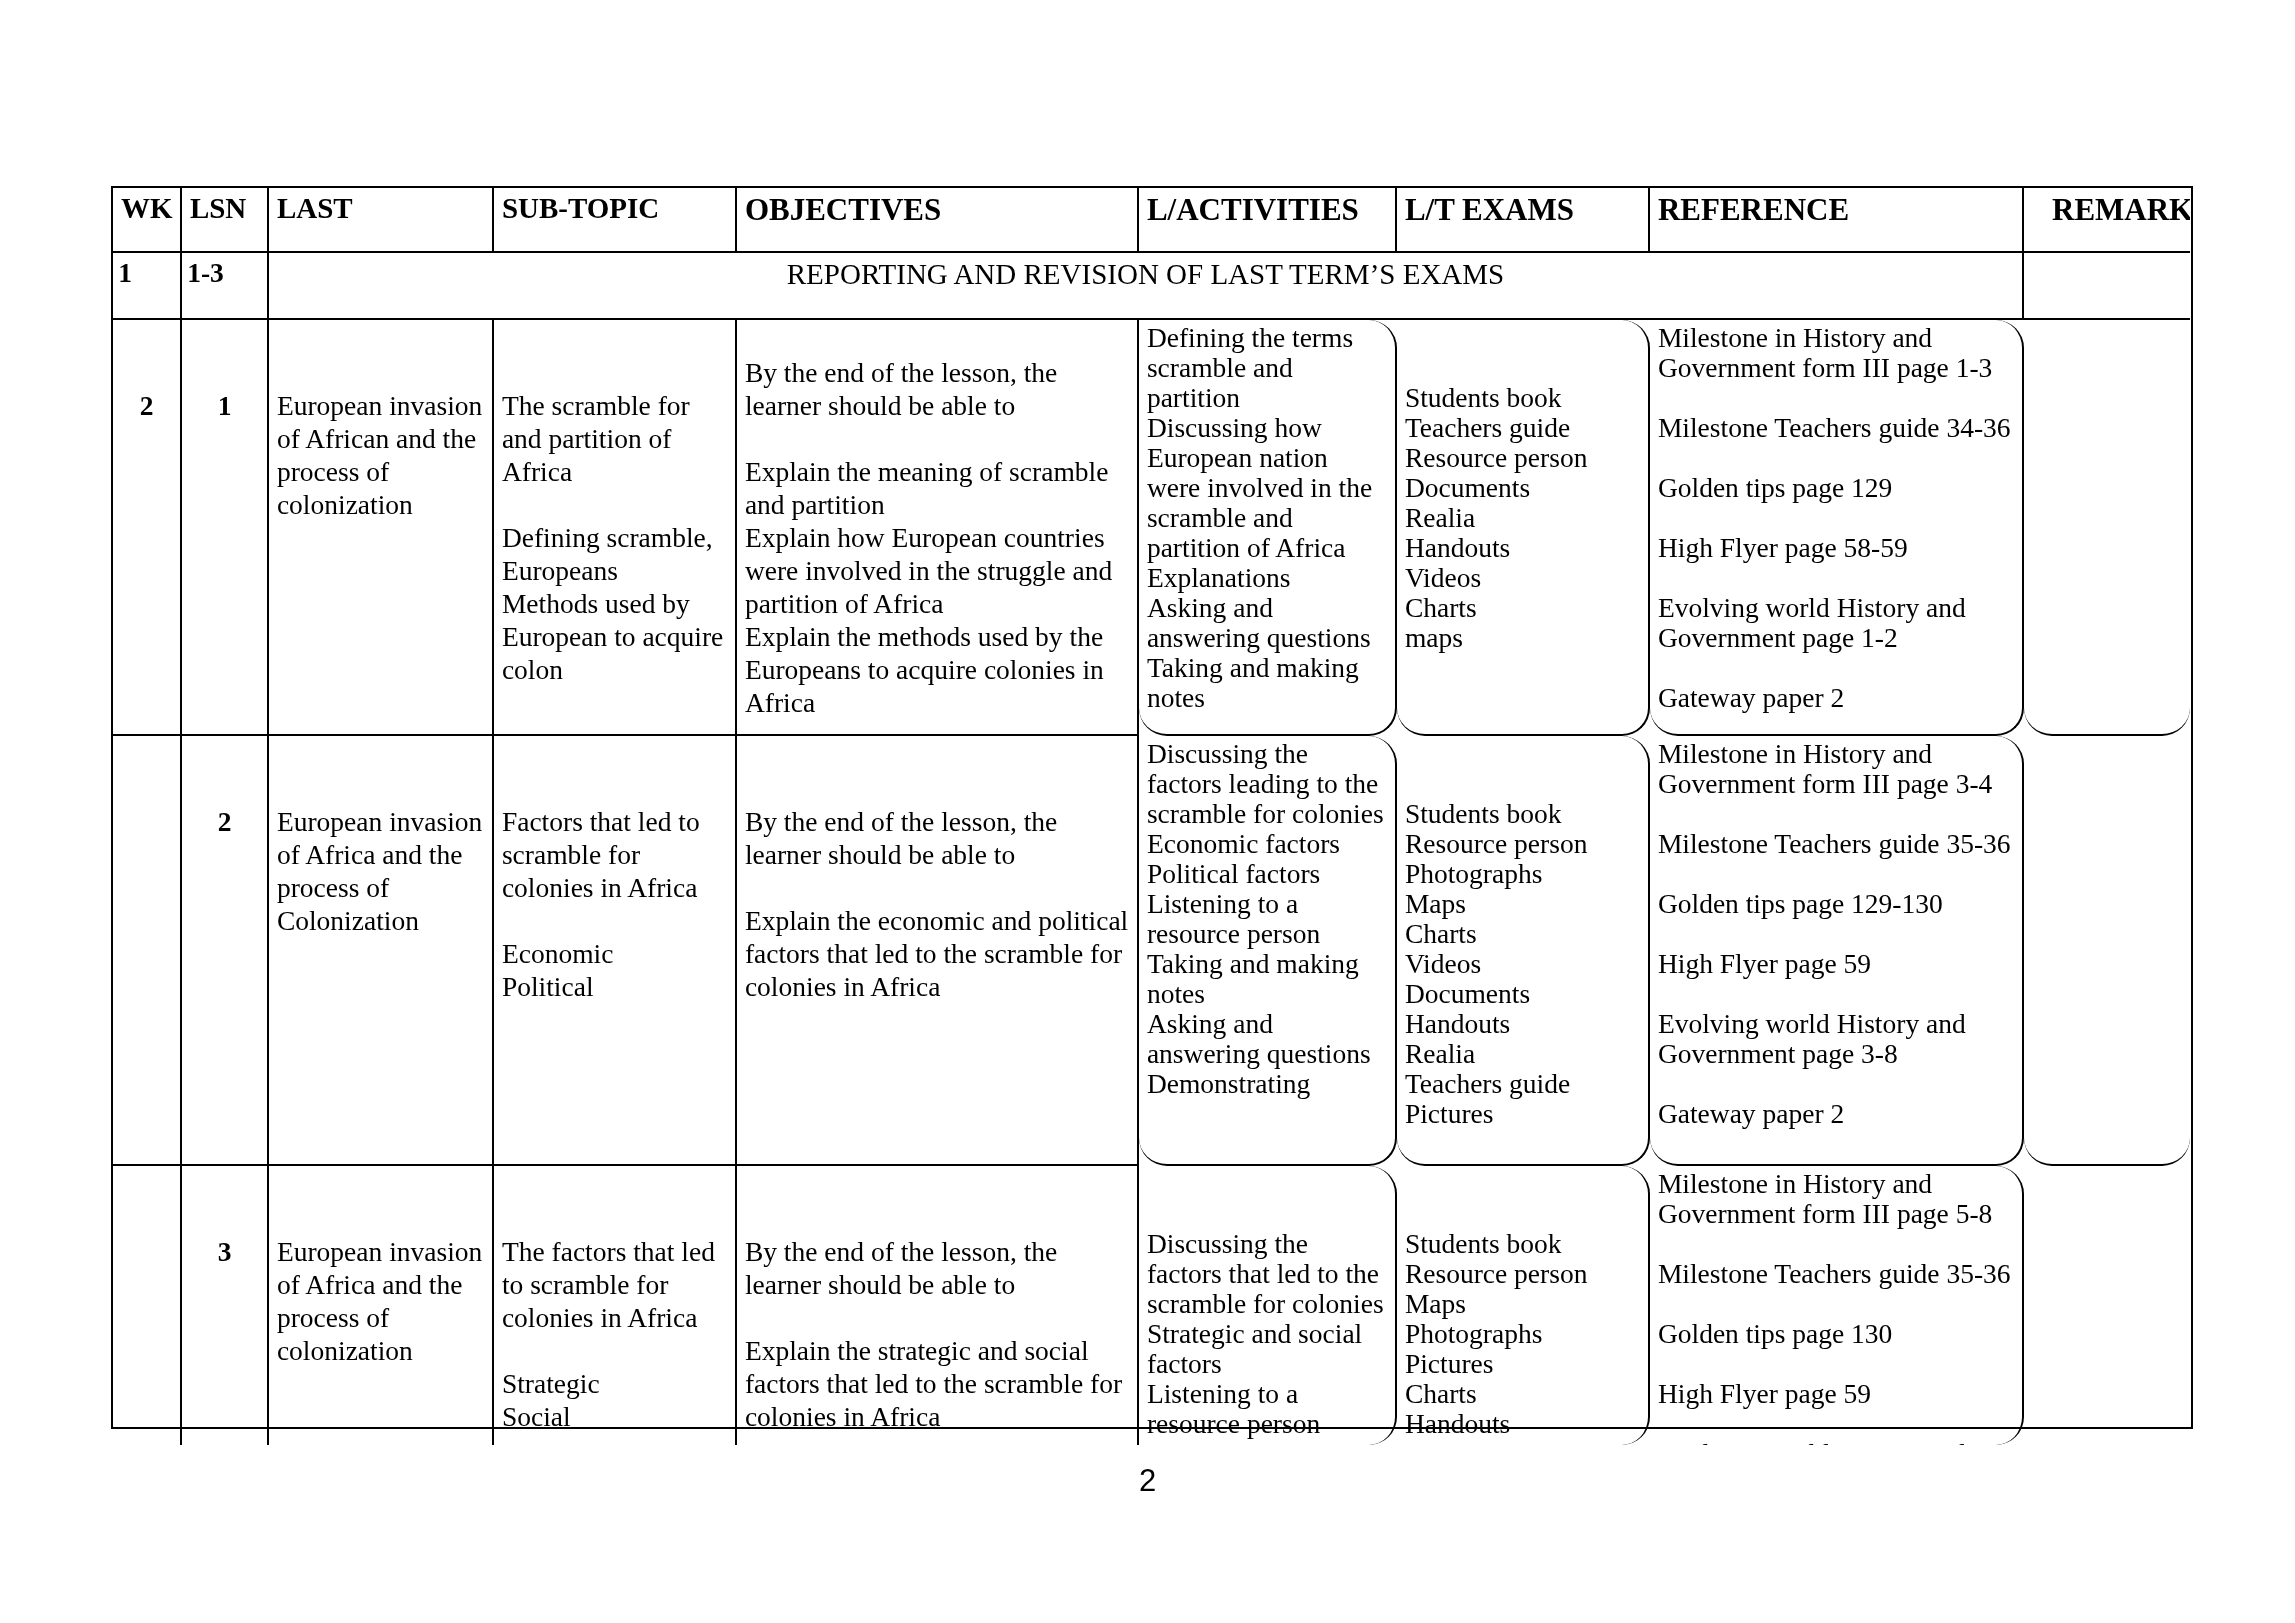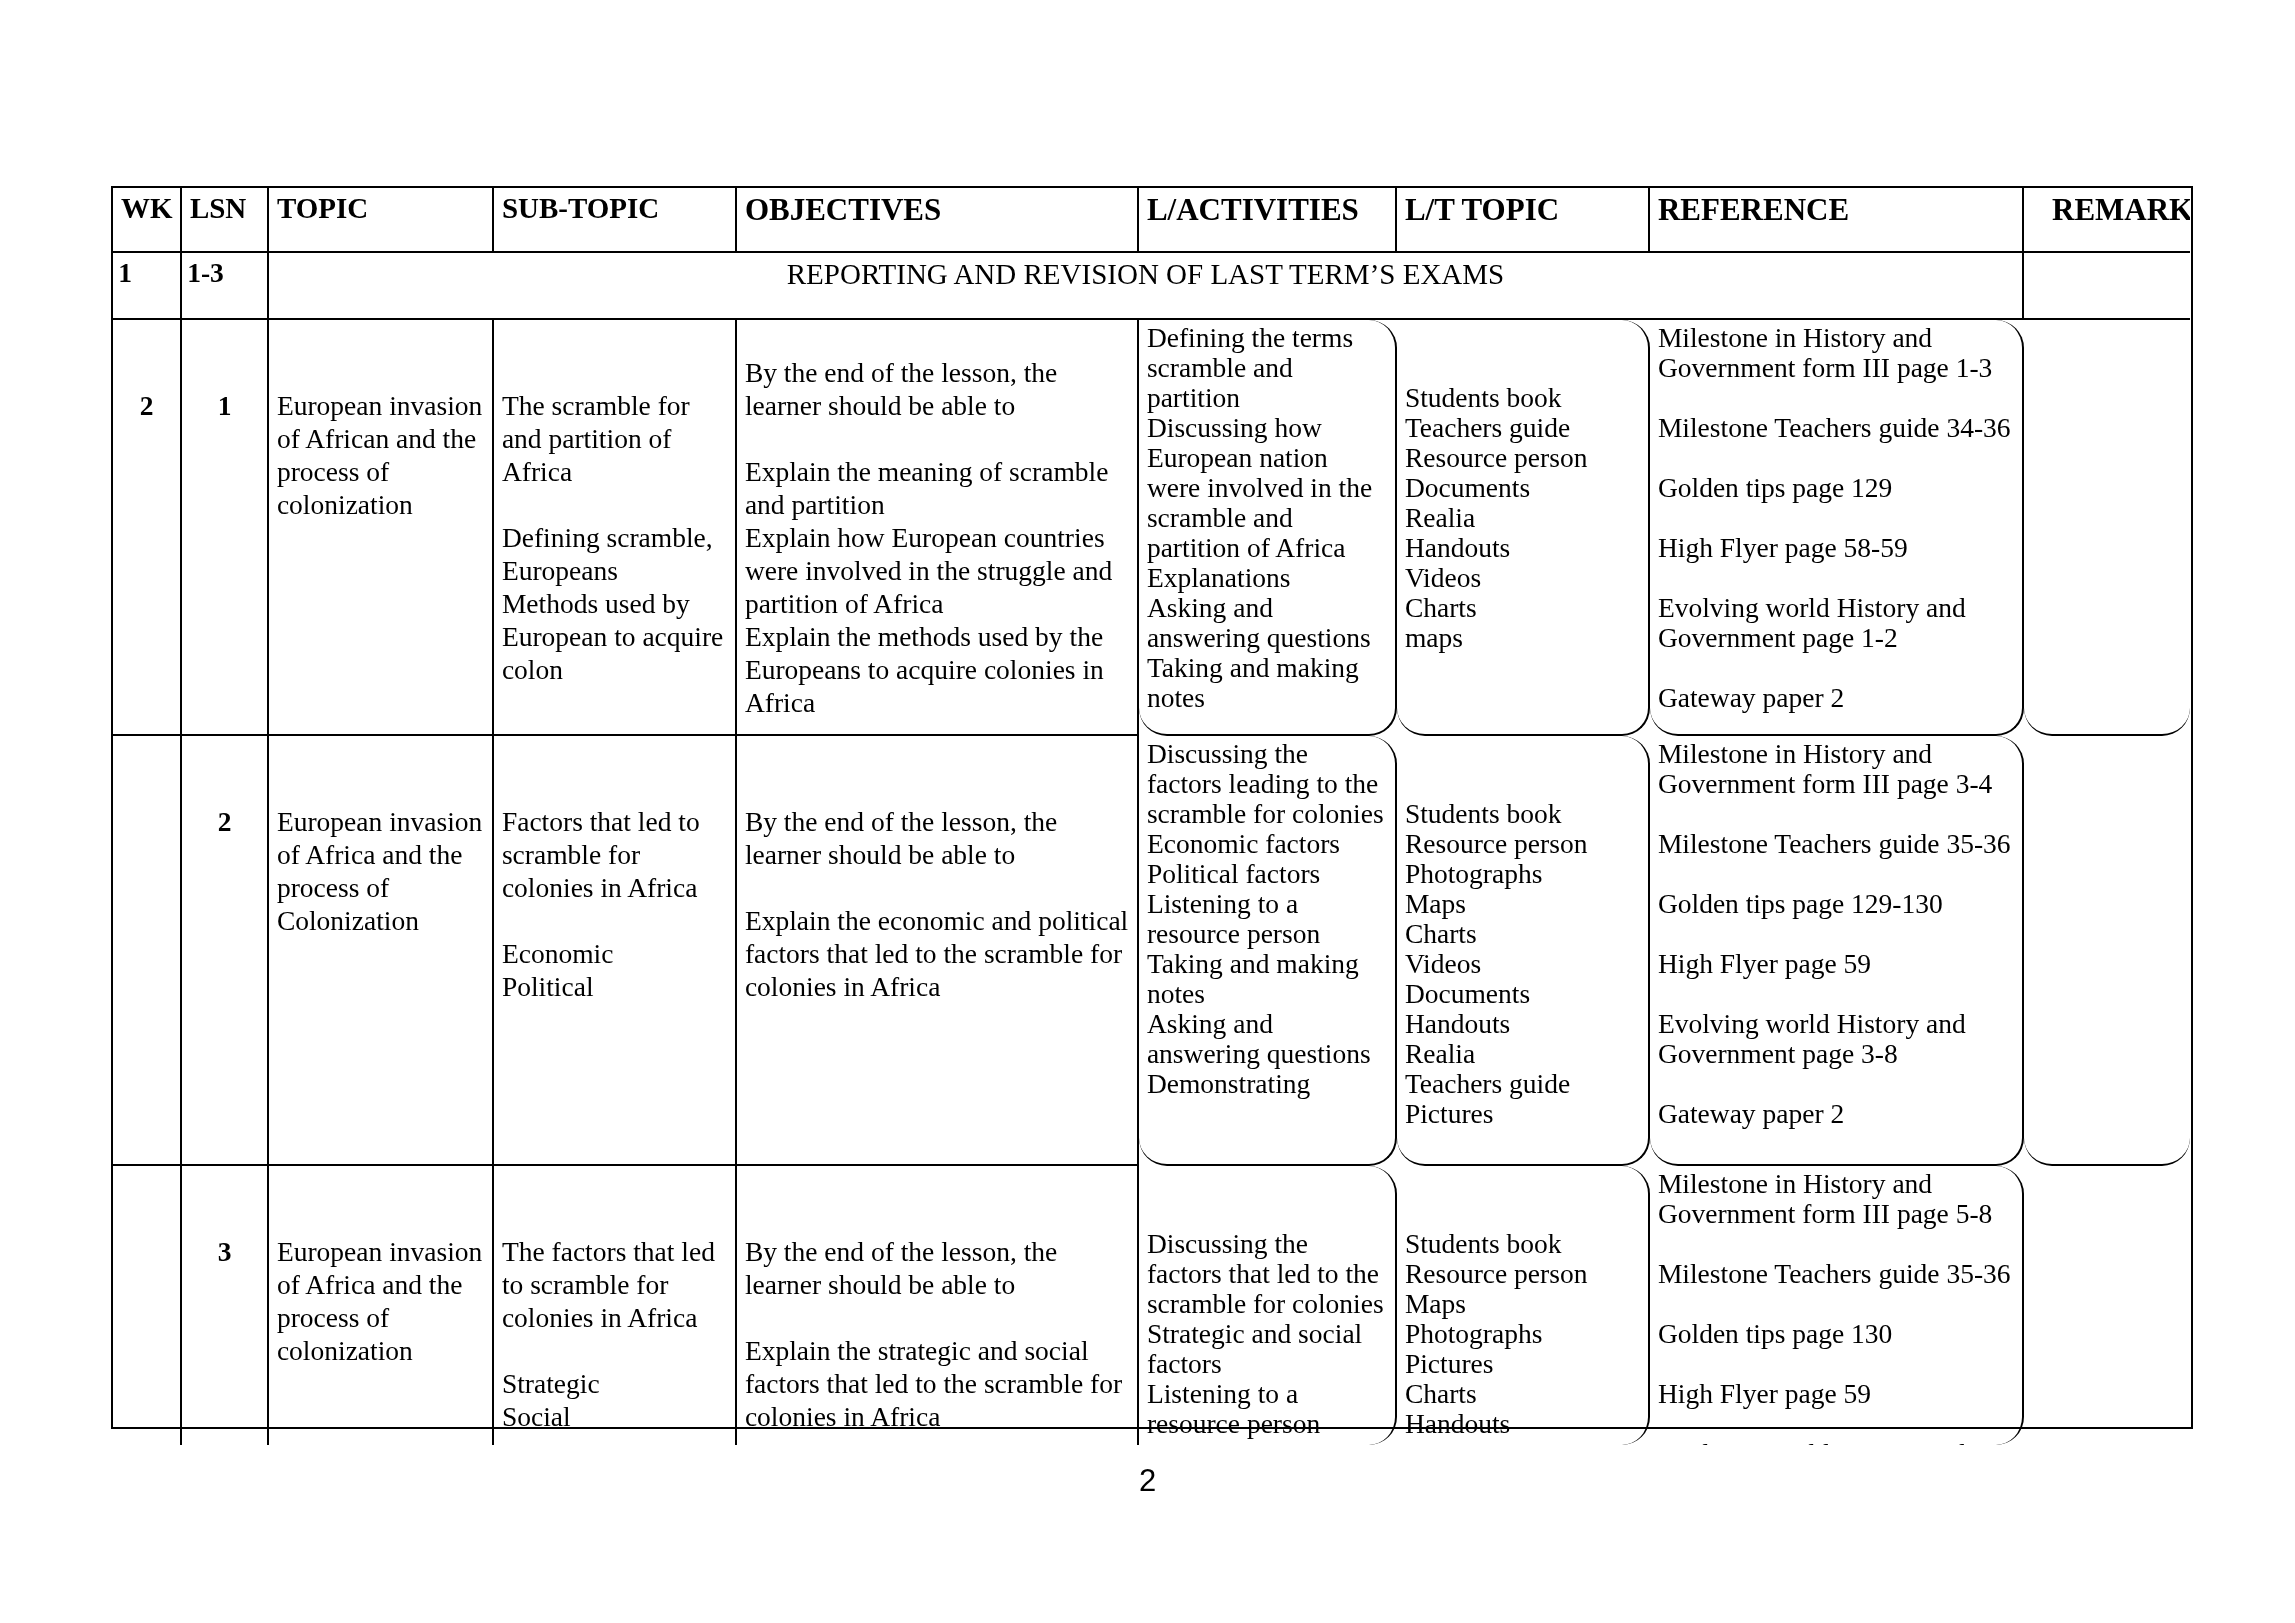--- a/index.html
+++ b/index.html
@@ -72,25 +72,25 @@
 </style>
 </head>
 <body>
 
 <div class="page">
 
   <div class="scheme-grid">
 
     <div class="cell head h-sm">WK</div>
     <div class="cell head h-sm">LSN</div>
-    <div class="cell head h-sm">TOPIC</div>
+    <div class="cell head h-sm">LAST</div>
     <div class="cell head h-sm">SUB-TOPIC</div>
     <div class="cell head h-lg">OBJECTIVES</div>
     <div class="cell head h-lg">L/ACTIVITIES</div>
-    <div class="cell head h-lg">L/T TOPIC</div>
+    <div class="cell head h-lg">L/T EXAMS</div>
     <div class="cell head h-lg">REFERENCE</div>
     <div class="cell head h-lg no-r">REMARKS</div>
 
     <div class="cell banner-num lh-a">1</div>
     <div class="cell banner-num lh-a">1-3</div>
     <div class="cell banner-title">REPORTING AND REVISION OF LAST TERM’S EXAMS</div>
     <div class="cell no-r"></div>
 
     <div class="cell num lh-a">
 

